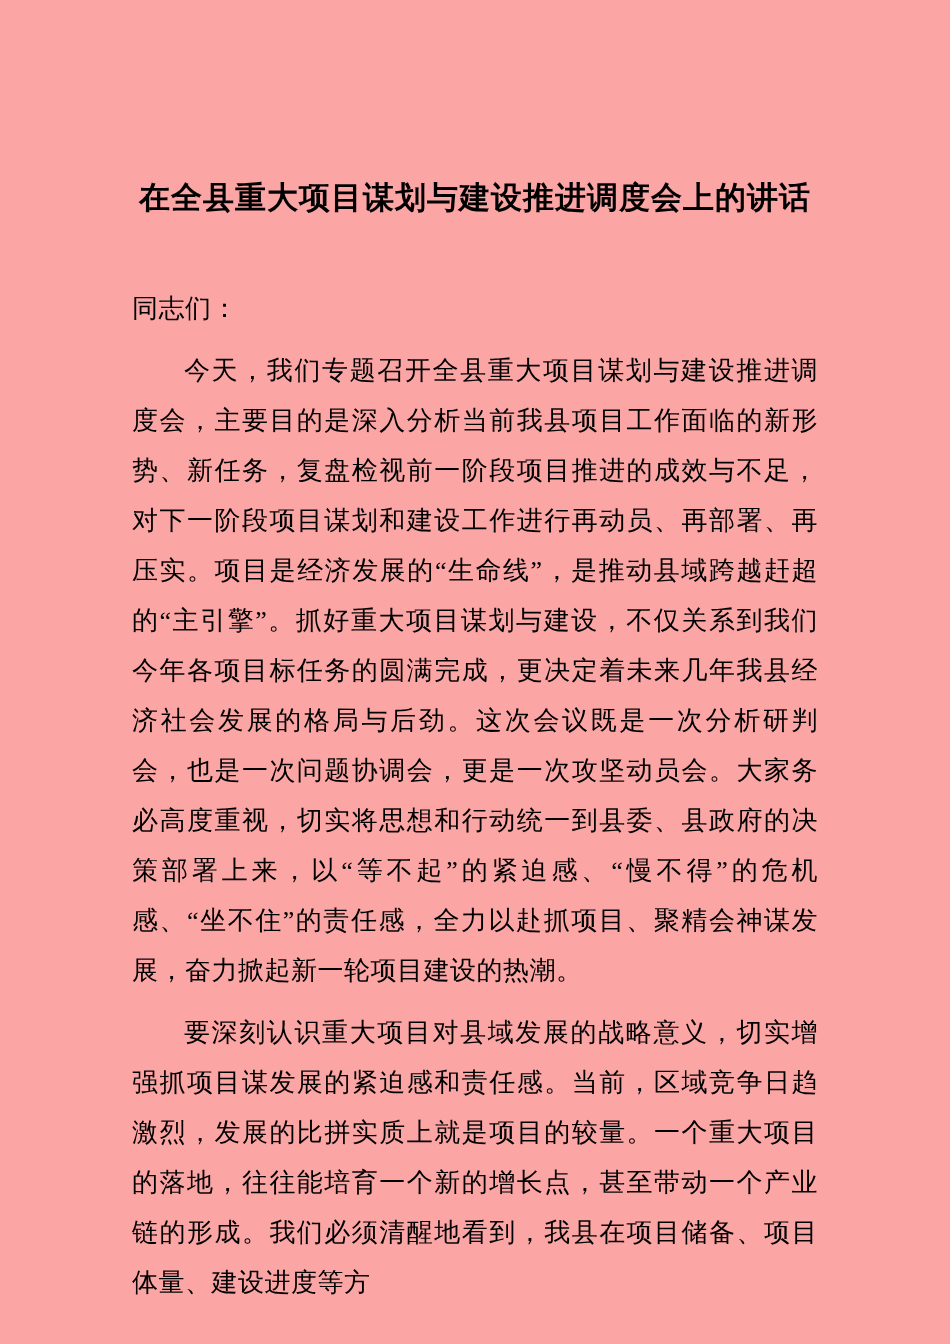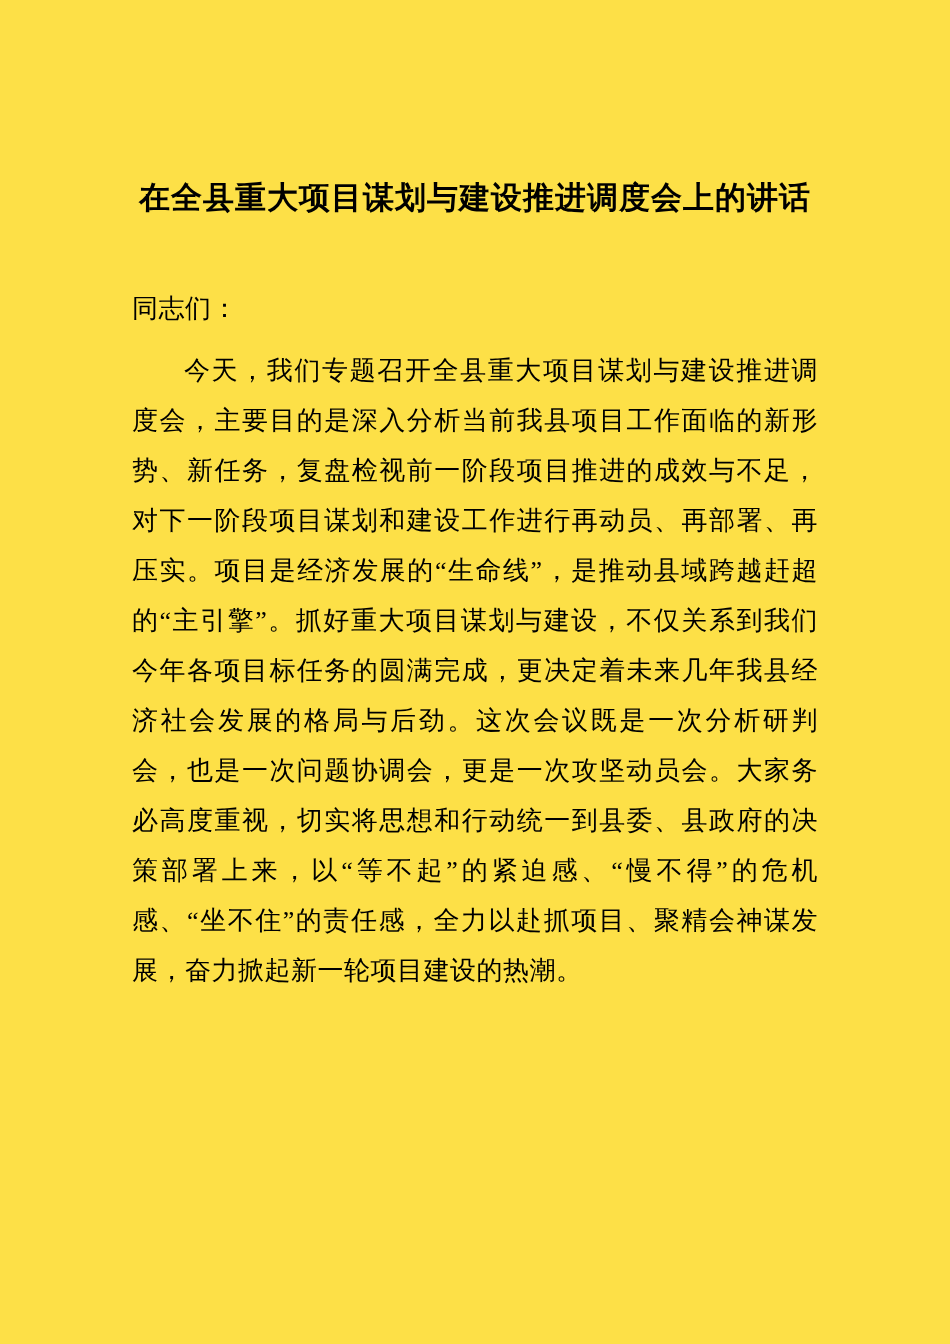--- a/index.html
+++ b/index.html
@@ -5,21 +5,21 @@
   html, body {
     margin: 0;
     padding: 0;
     background: #ffffff;
     font-family: "Liberation Serif", "DejaVu Serif", serif;
   }
   .page {
     position: relative;
     width: 950px;
     height: 1344px;
-    background: #fde047;
+    background: #fca5a5;
     overflow: hidden;
     box-sizing: border-box;
     padding: 178px 120px 0 120px;
     color: #000000;
   }
   .doc-title {
     font-size: 31px;
     font-weight: bold;
     text-align: center;
     margin: 0 0 66px 0;
@@ -45,14 +45,15 @@
 <body>
 
 <div class="page">
   <h1 class="doc-title">在全县重大项目谋划与建设推进调度会上的讲话</h1>
 
   <div class="doc-body">
     <p class="salutation">同志们：</p>
 
     <p class="para">今天，我们专题召开全县重大项目谋划与建设推进调度会，主要目的是深入分析当前我县项目工作面临的新形势、新任务，复盘检视前一阶段项目推进的成效与不足，对下一阶段项目谋划和建设工作进行再动员、再部署、再压实。项目是经济发展的“生命线”，是推动县域跨越赶超的“主引擎”。抓好重大项目谋划与建设，不仅关系到我们今年各项目标任务的圆满完成，更决定着未来几年我县经济社会发展的格局与后劲。这次会议既是一次分析研判会，也是一次问题协调会，更是一次攻坚动员会。大家务必高度重视，切实将思想和行动统一到县委、县政府的决策部署上来，以“等不起”的紧迫感、“慢不得”的危机感、“坐不住”的责任感，全力以赴抓项目、聚精会神谋发展，奋力掀起新一轮项目建设的热潮。</p>
 
+    <p class="para">要深刻认识重大项目对县域发展的战略意义，切实增强抓项目谋发展的紧迫感和责任感。当前，区域竞争日趋激烈，发展的比拼实质上就是项目的较量。一个重大项目的落地，往往能培育一个新的增长点，甚至带动一个产业链的形成。我们必须清醒地看到，我县在项目储备、项目体量、建设进度等方</p>
   </div>
 </div>
 
 </body></html>

